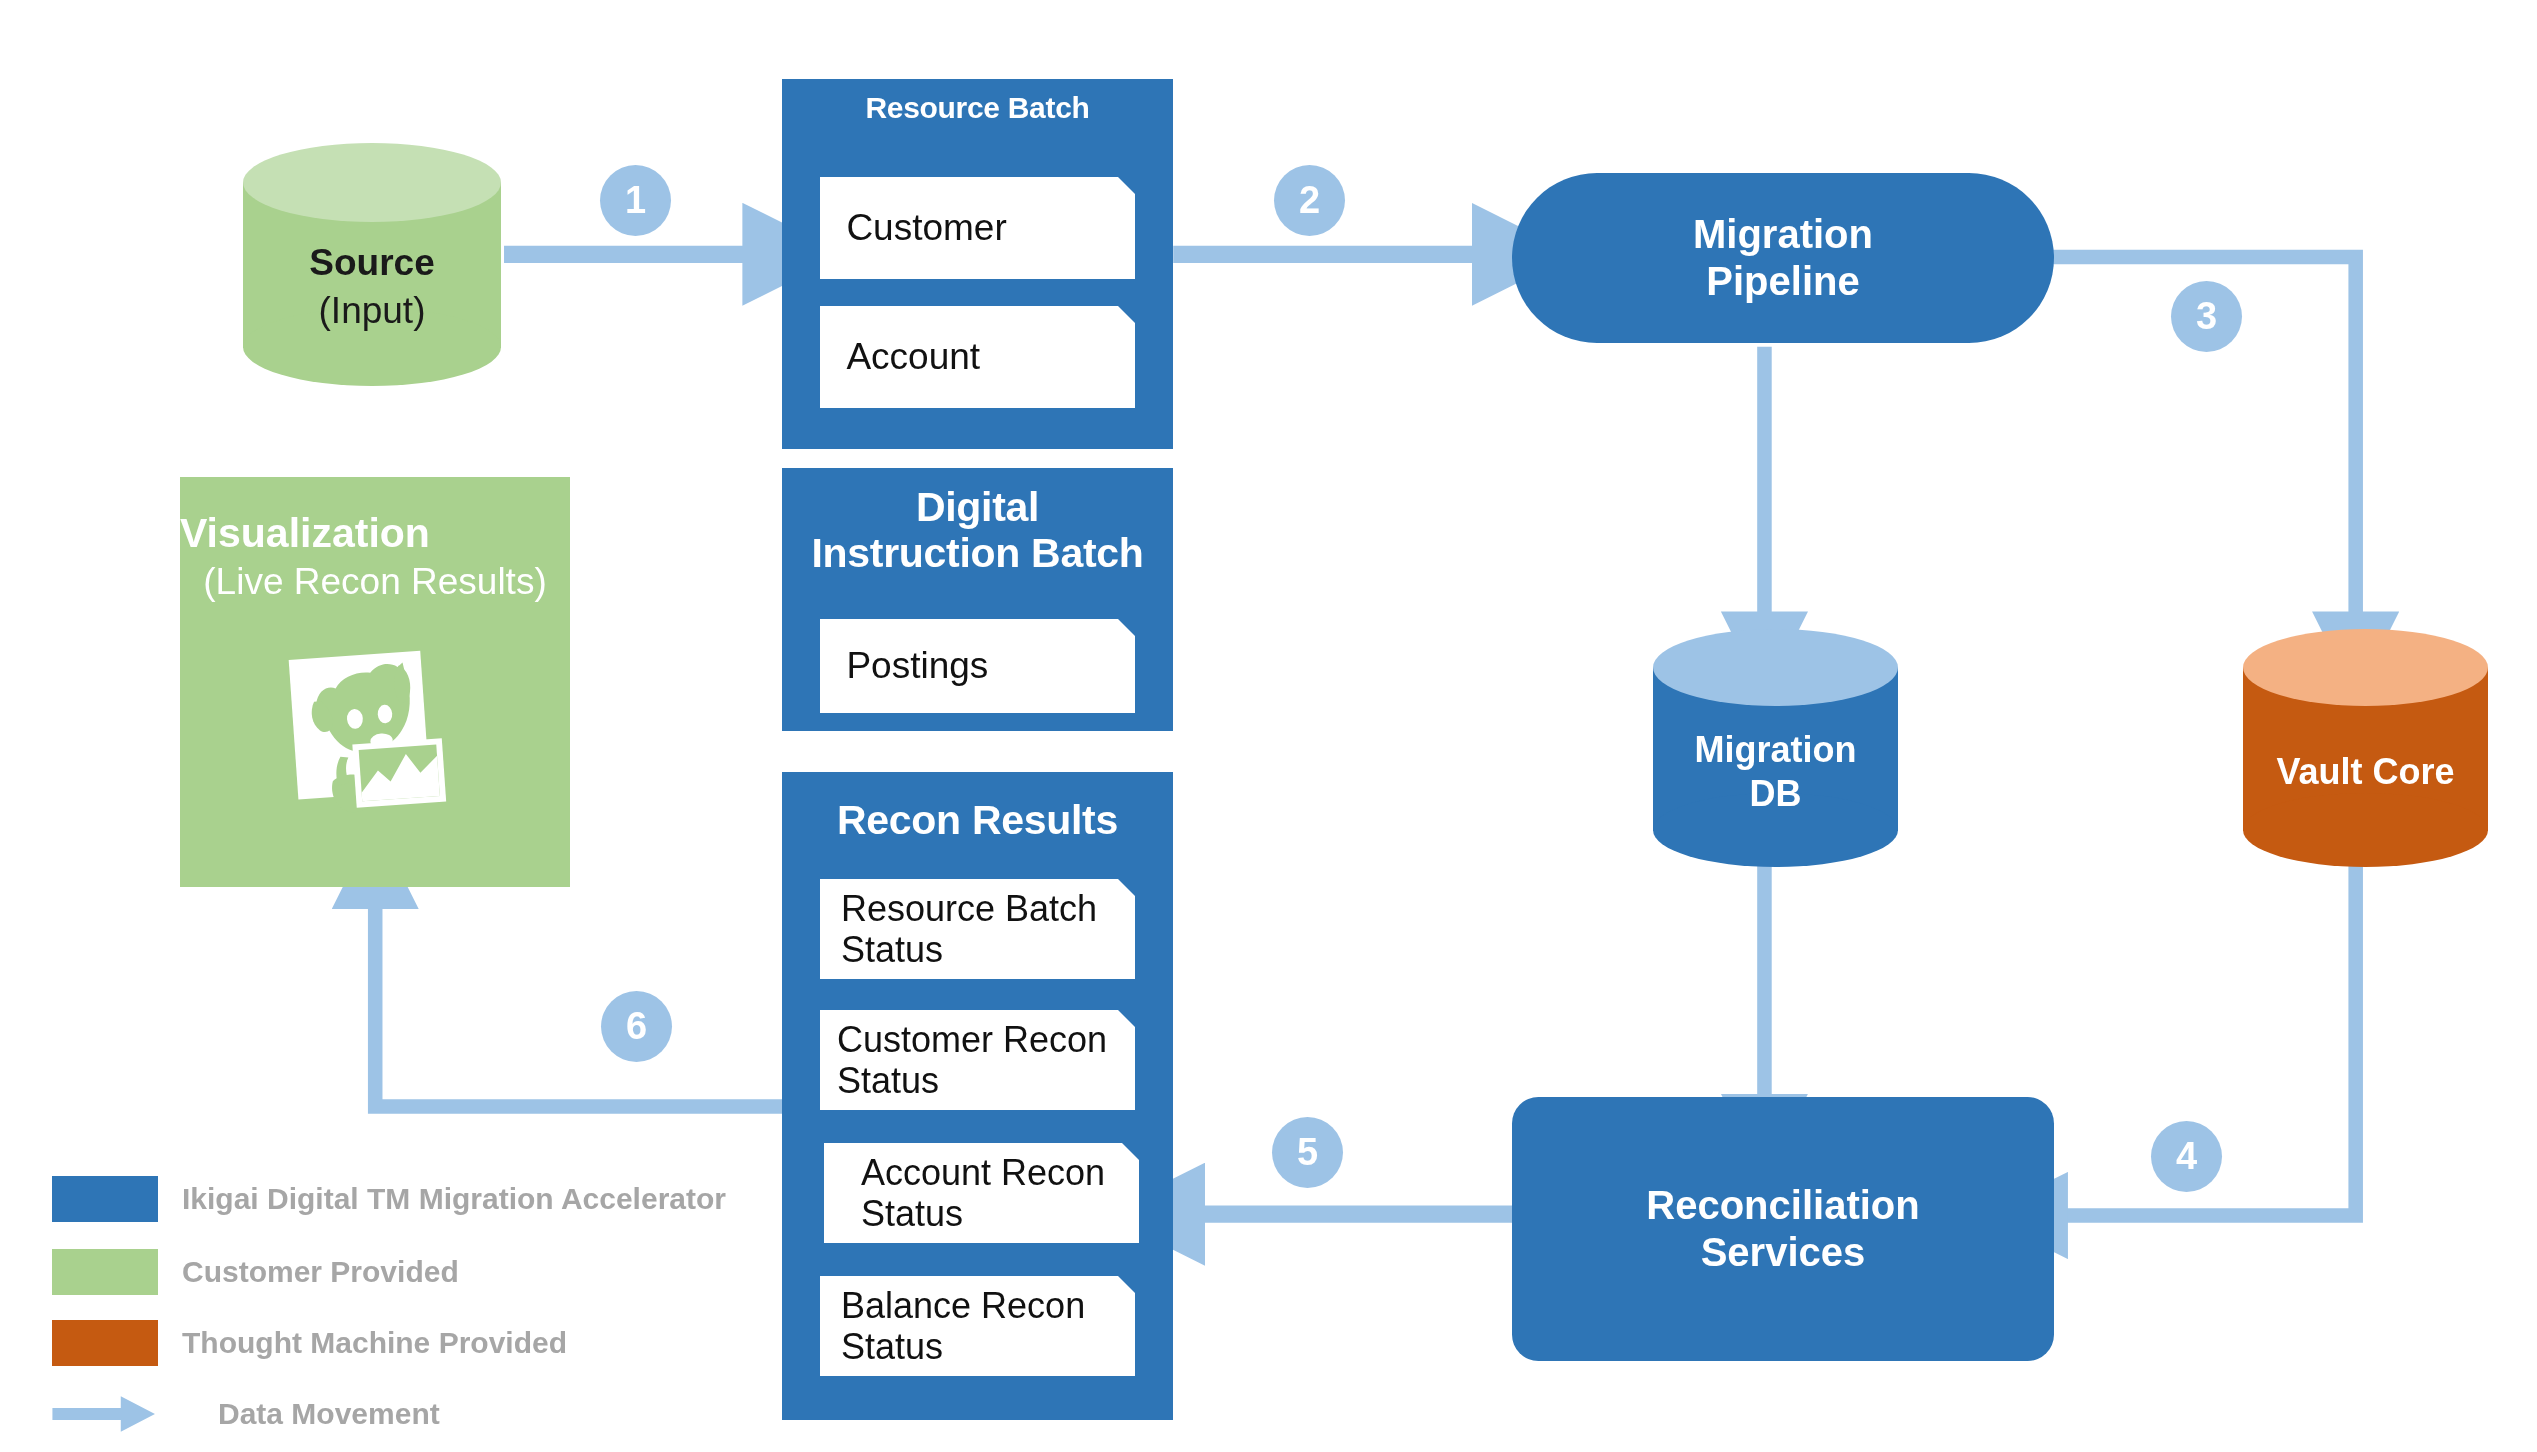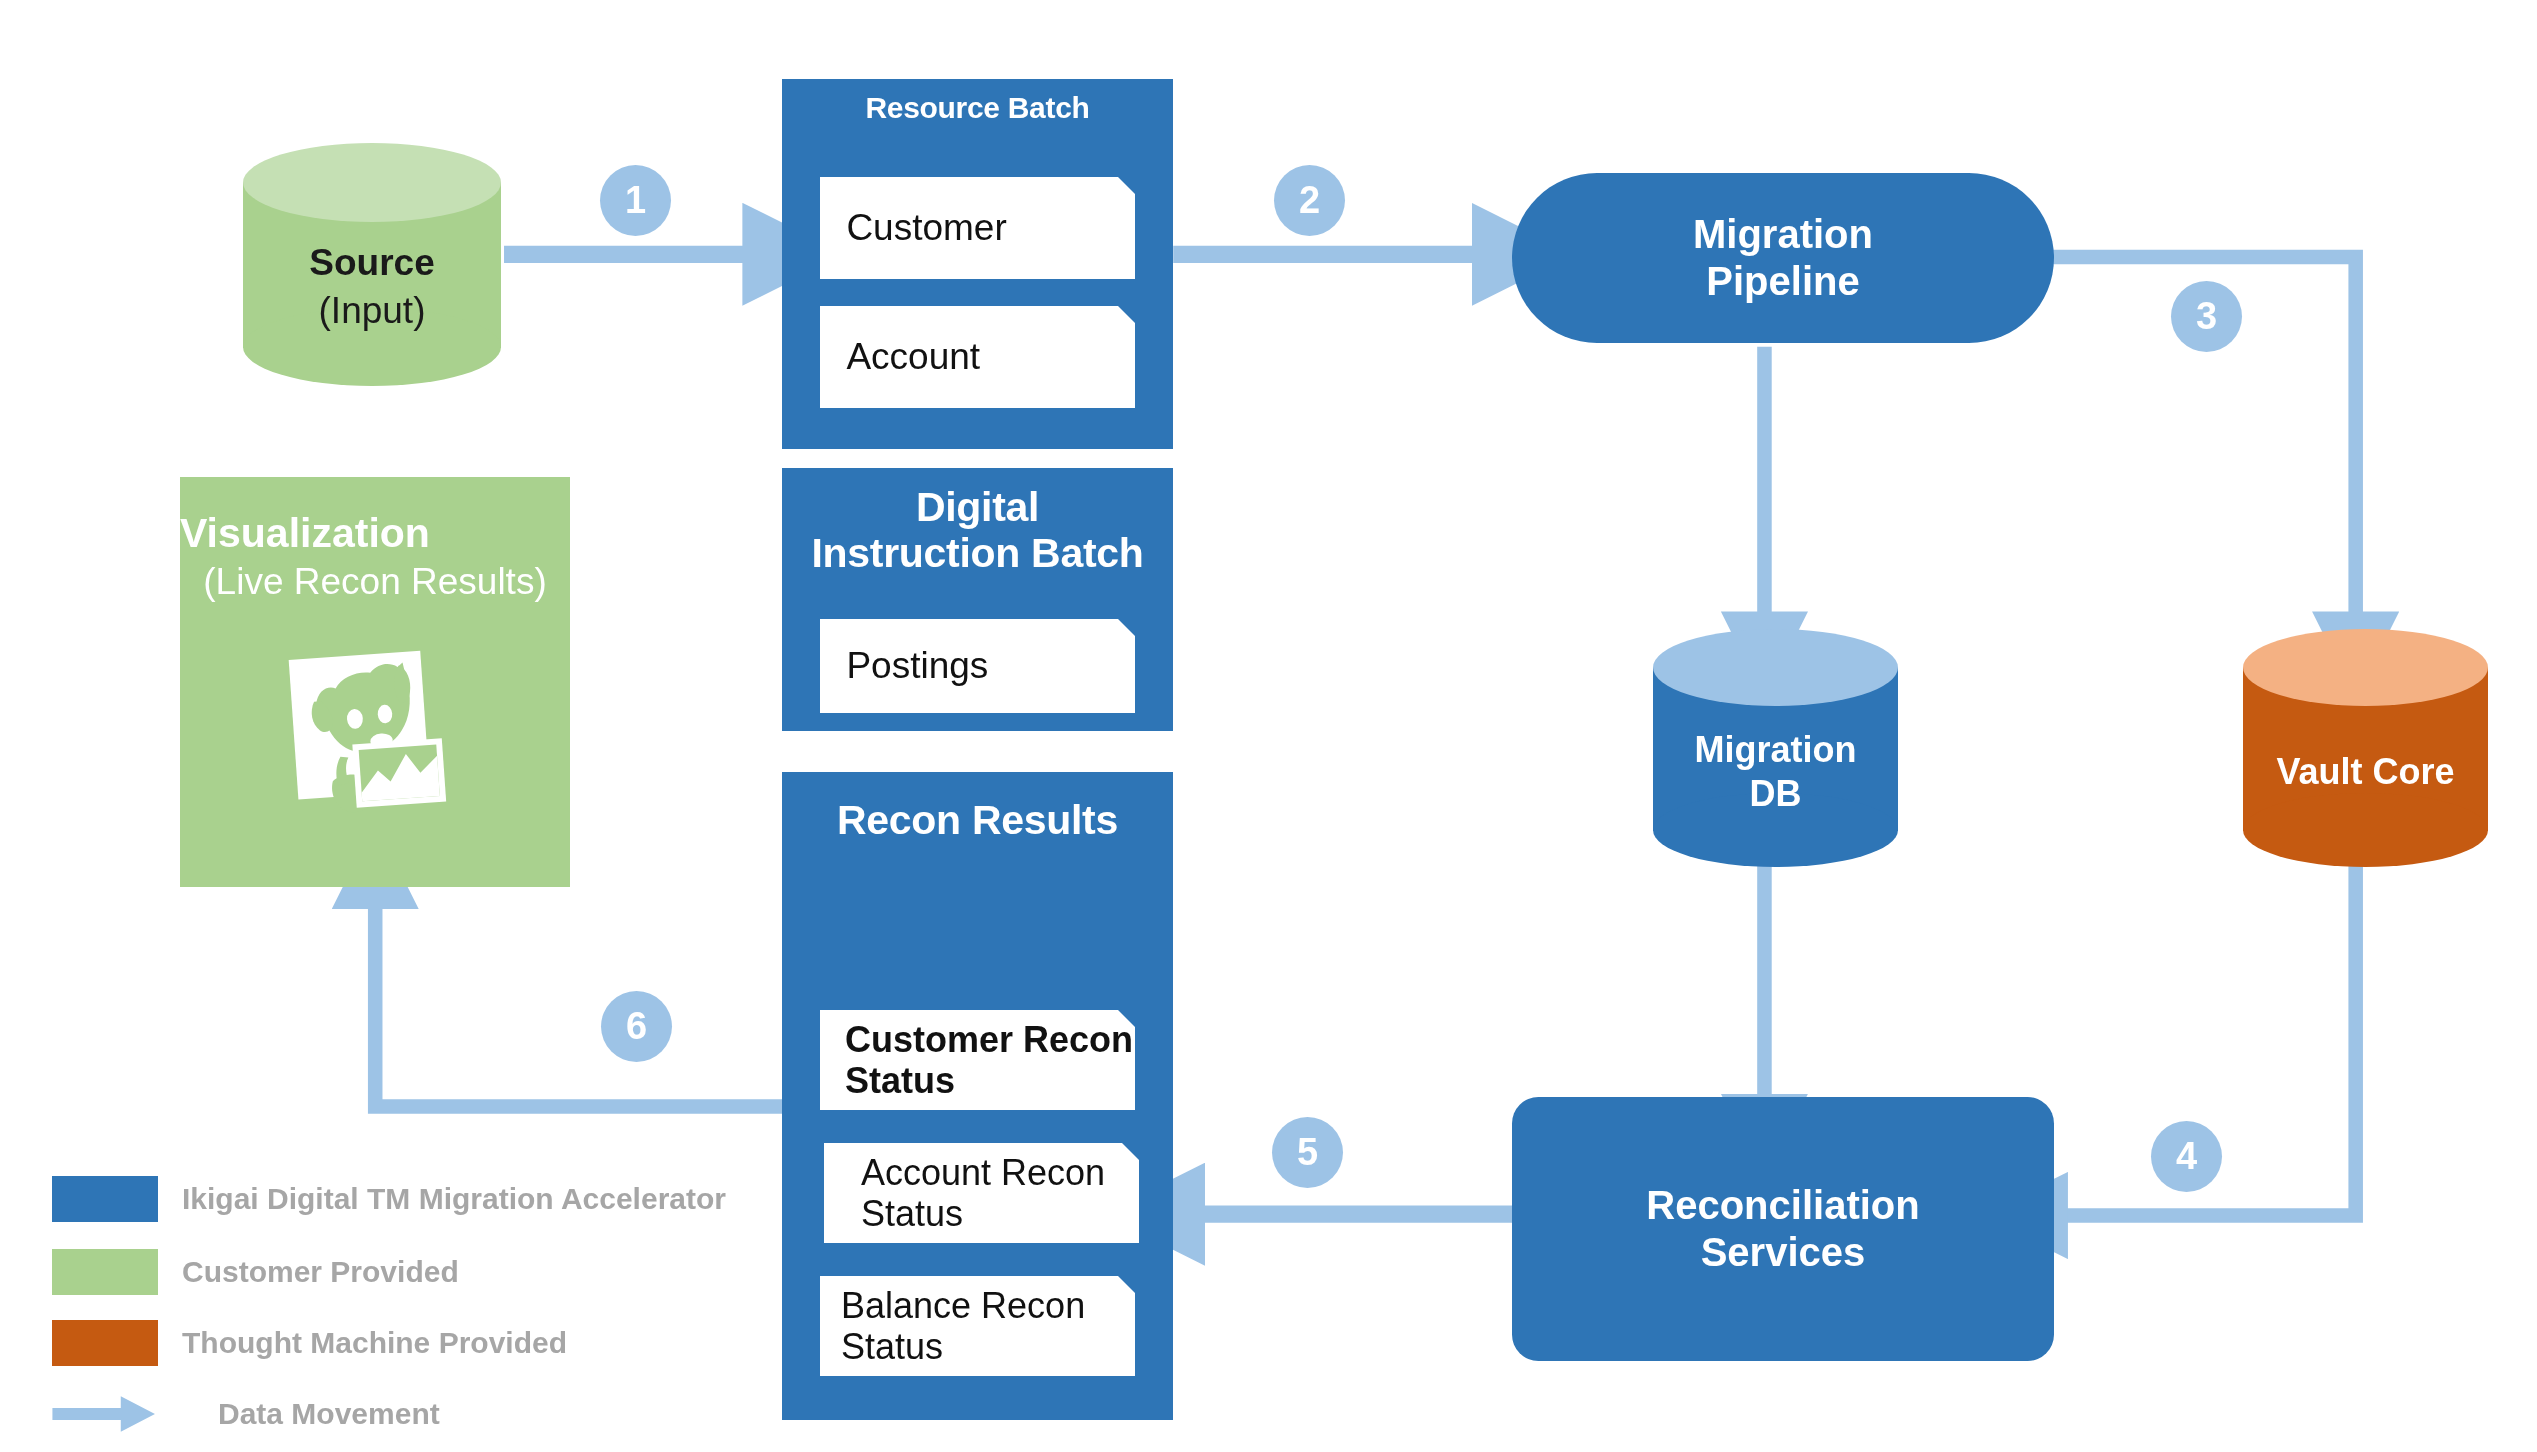--- a/index.html
+++ b/index.html
@@ -138,22 +138,25 @@
     <div class="panel-title" style="position:absolute;left:26.4px;right:26.4px;top:17px;font-size:41px;">Digital Instruction Batch</div>
 
     <div class="chip" style="position:absolute;left:38px;top:151px;width:315px;height:94px;padding-left:26.4px;">
       <span style="font-size:37px;">Postings</span>
     </div>
   </div>
 
   <div class="node panel" style="left:782px;top:772px;width:391px;height:648px;">
     <div class="panel-title" style="position:absolute;left:0;right:0;top:26.4px;font-size:41px;">Recon Results</div>
 
-
-    <div class="chip" style="position:absolute;left:38px;top:238px;width:315px;height:100px;padding-left:25px;font-weight:bold;">
+    <div class="chip" style="position:absolute;left:38px;top:107px;width:315px;height:100px;padding-left:21px;">
+      <span style="font-size:36px;">Resource Batch Status</span>
+    </div>
+
+    <div class="chip" style="position:absolute;left:38px;top:238px;width:315px;height:100px;padding-left:17px;">
       <span style="font-size:36px;">Customer Recon Status</span>
     </div>
 
     <div class="chip" style="position:absolute;left:42px;top:371px;width:315px;height:100px;padding-left:37px;">
       <span style="font-size:36px;">Account Recon Status</span>
     </div>
 
     <div class="chip" style="position:absolute;left:38px;top:504px;width:315px;height:100px;padding-left:21px;">
       <span style="font-size:36px;">Balance Recon Status</span>
     </div>

